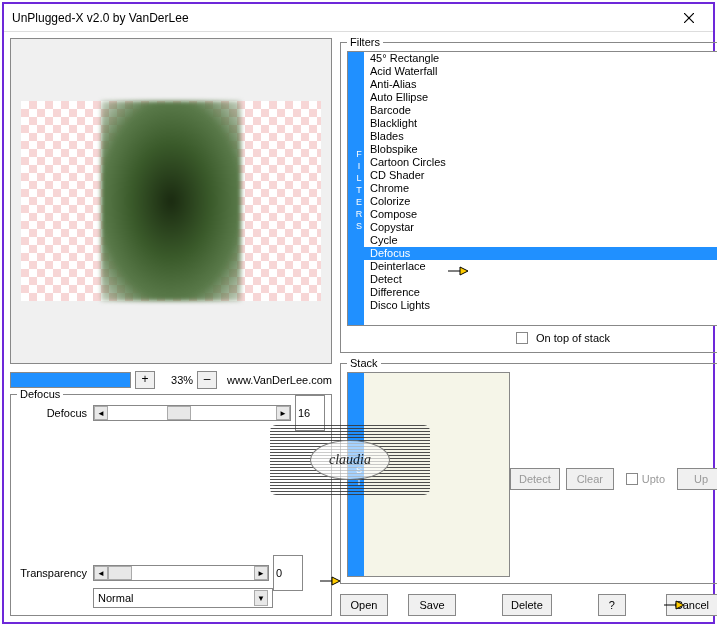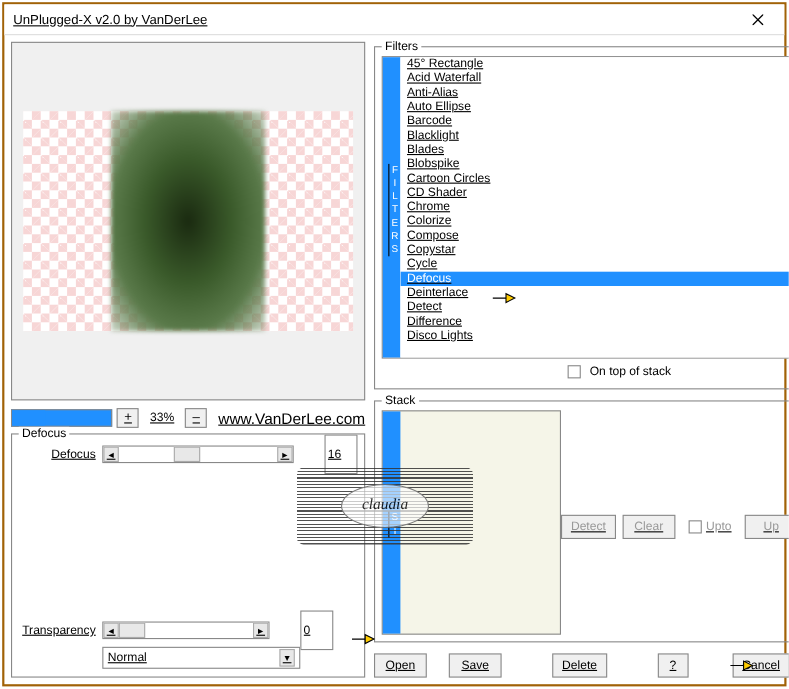--- a/index.html
+++ b/index.html
@@ -1,17 +1,17 @@
 <!DOCTYPE html>
 <html><head>
 <meta charset="utf-8">
 <style>
 * { box-sizing: border-box; margin: 0; padding: 0; }
 body { font-family: Tahoma, Arial, sans-serif; font-size: 11px; background: #fff; width: 717px; height: 626px; overflow: hidden; position: relative; }
-.window { border: 2px solid #a16207; width: 713px; height: 622px; margin: 2px; background: #fff; position: relative; text-decoration: underline; }
+.window { border: 2px solid #6d28d9; width: 713px; height: 622px; margin: 2px; background: #fff; position: relative; }
 .titlebar { height: 28px; background: #fff; border-bottom: 1px solid #ddd; display: flex; align-items: center; padding: 0 4px; }
 .titlebar .title { flex: 1; font-size: 12px; padding-left: 4px; }
 .titlebar .close { width: 40px; height: 22px; display: flex; align-items: center; justify-content: center; cursor: pointer; }
 .titlebar .close svg { width: 10px; height: 10px; }
 .content { display: flex; padding: 6px; gap: 8px; height: calc(100% - 28px); }
 .left-panel { width: 345px; display: flex; flex-direction: column; }
 .right-panel { flex: 1; display: flex; flex-direction: column; gap: 6px; }
 
 .preview-area { border: 1px solid #888; height: 330px; background: #f0f0f0; padding: 6px; display: flex; align-items: center; justify-content: center; }
 .preview-img { width: 300px; height: 200px; position: relative;
@@ -26,33 +26,33 @@
 }
 .preview-center { position: absolute; left: 80px; top: 0; width: 140px; height: 200px;
   background: radial-gradient(ellipse at center, #1a2a10 0%, #3a5a2a 40%, #5a7a4a 70%, rgba(90,122,74,0.3) 100%);
   filter: blur(2px);
 }
 
 .zoom-row { display: flex; align-items: center; gap: 4px; margin-top: 6px; height: 20px; }
 .zoom-bar { flex: 1; height: 16px; background: #2090ff; border: 1px solid #888; }
 .zoom-bar-inner { height: 100%; background: #2090ff; width: 33%; }
 .btn-small { width: 20px; height: 18px; border: 1px solid #888; background: #f0f0f0; font-size: 12px; line-height: 14px; text-align: center; cursor: pointer; }
-.zoom-pct { width: 34px; text-align: center; }
-.link { color: #000; font-size: 14px; margin-left: 6px; }
+.zoom-pct { width: 34px; text-align: right; }
+.link { color: #000; font-size: 11px; margin-left: 6px; }
 
 .groupbox { border: 1px solid #888; position: relative; padding: 8px 6px 6px; margin-top: 4px; }
 .groupbox > .legend { position: absolute; top: -7px; left: 6px; background: #fff; padding: 0 3px; font-size: 11px; }
 
 .slider-row { display: flex; align-items: center; gap: 4px; height: 20px; }
 .slider-label { width: 72px; text-align: right; padding-right: 2px; }
 .hscroll { flex: 1; height: 16px; border: 1px solid #888; background: #fff; display: flex; align-items: center; position: relative; }
 .hscroll .arrow { width: 14px; height: 14px; background: #e8e8e8; border: 1px solid #aaa; display: flex; align-items: center; justify-content: center; font-size: 8px; cursor: pointer;}
 .hscroll .track { flex: 1; height: 14px; position: relative; }
 .hscroll .thumb { position: absolute; top: 0; width: 24px; height: 14px; background: #e8e8e8; border: 1px solid #aaa; }
-.slider-value { width: 30px; border: 1px solid #888; height: 18px; padding: 17px 2px; font-size: 11px; margin-left: 24px; }
+.slider-value { width: 30px; border: 1px solid #888; height: 18px; padding: 17px 2px; font-size: 11px; }
 
 .transparency-row { display: flex; align-items: center; gap: 4px; height: 20px; margin-top: 140px; }
 .blend-row { display: flex; align-items: center; gap: 4px; height: 22px; margin-top: 4px; justify-content: flex-start;}
 .combo { border: 1px solid #888; height: 20px; width: 180px; display: flex; align-items: center; padding: 0 4px; background: #fff; }
 .combo .combo-text { flex: 1; }
 .combo .combo-arrow { width: 14px; height: 16px; background: #e8e8e8; border: 1px solid #aaa; display: flex; align-items: center; justify-content: center; font-size: 8px; cursor: pointer;}
 
 .filters-group { flex: 0 0 auto; }
 .filter-list-wrap { display: flex; height: 275px; border: 1px solid #888; background: #fff; }
 .filter-tab { width: 16px; background: #2090ff; color: #fff; writing-mode: vertical-rl; text-orientation: upright; font-size: 9px; text-align: center; letter-spacing: 2px; padding-top: 4px;}

